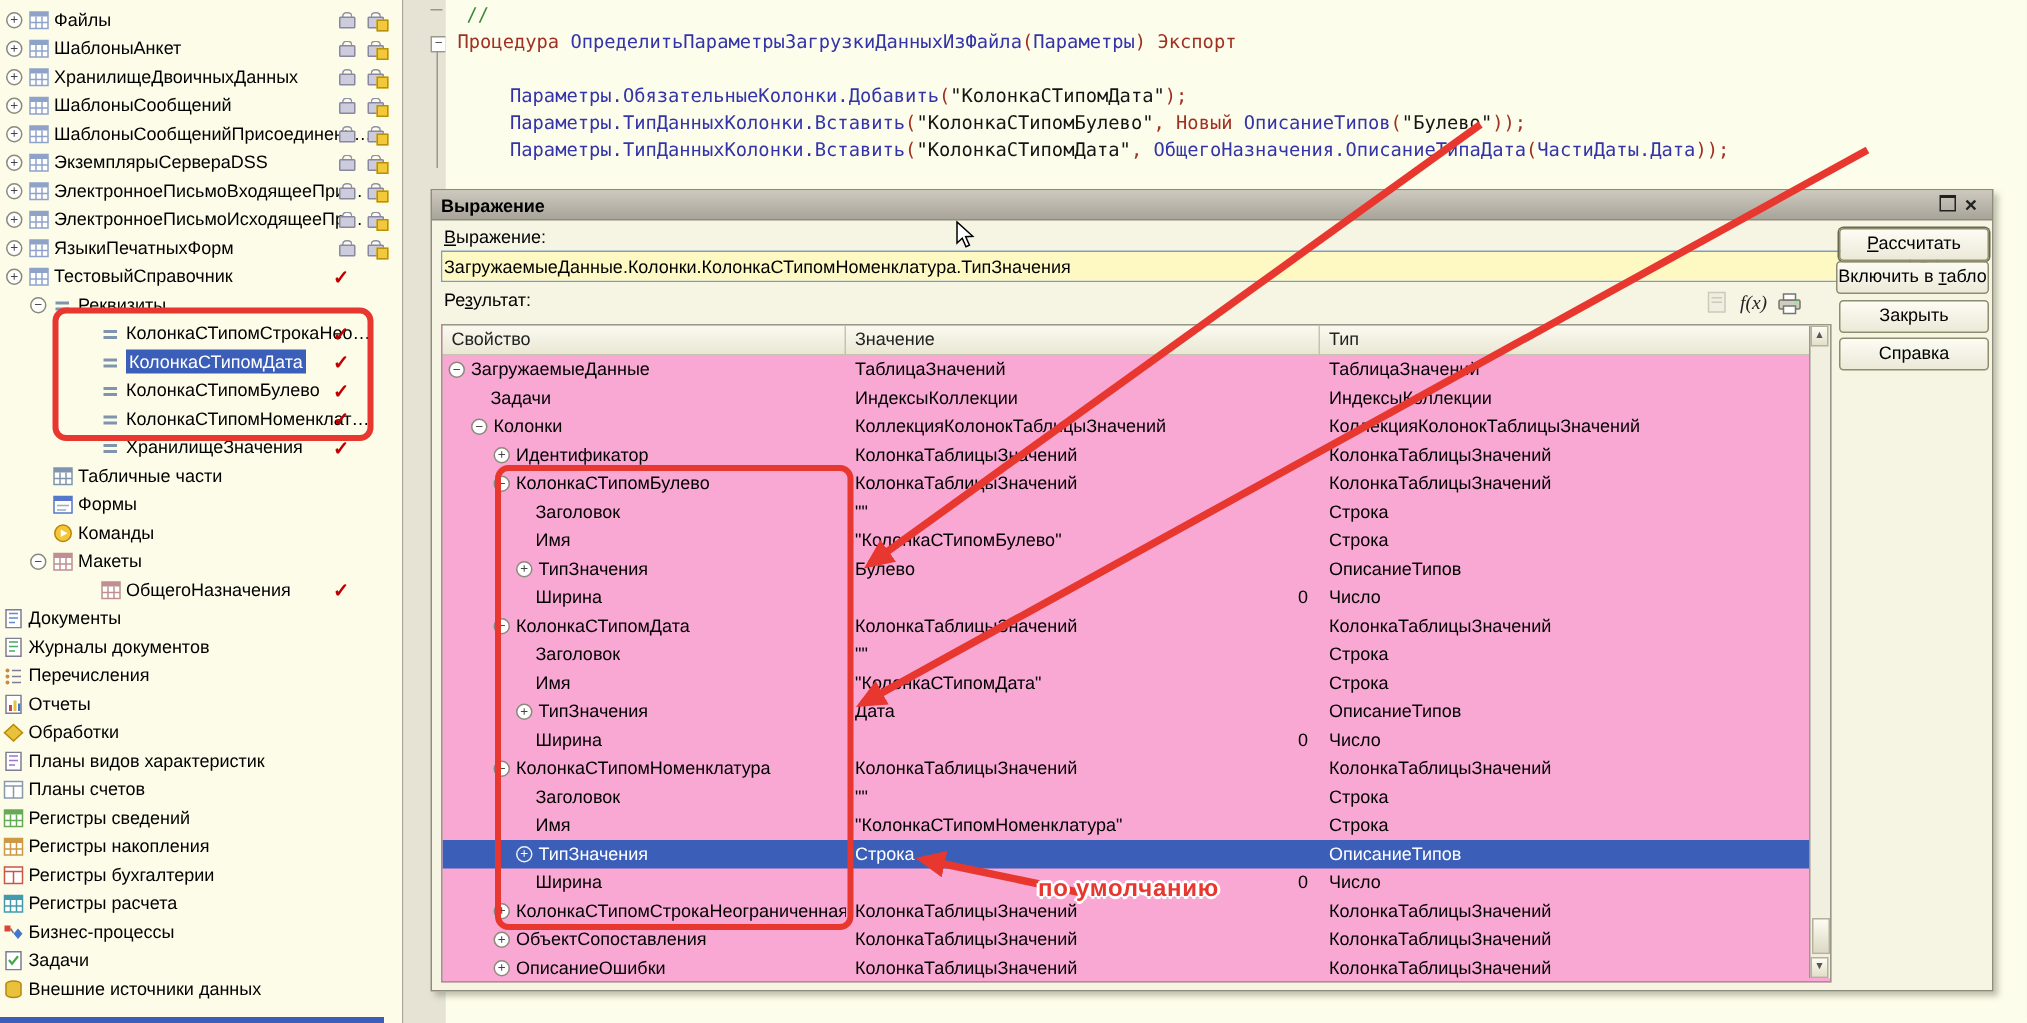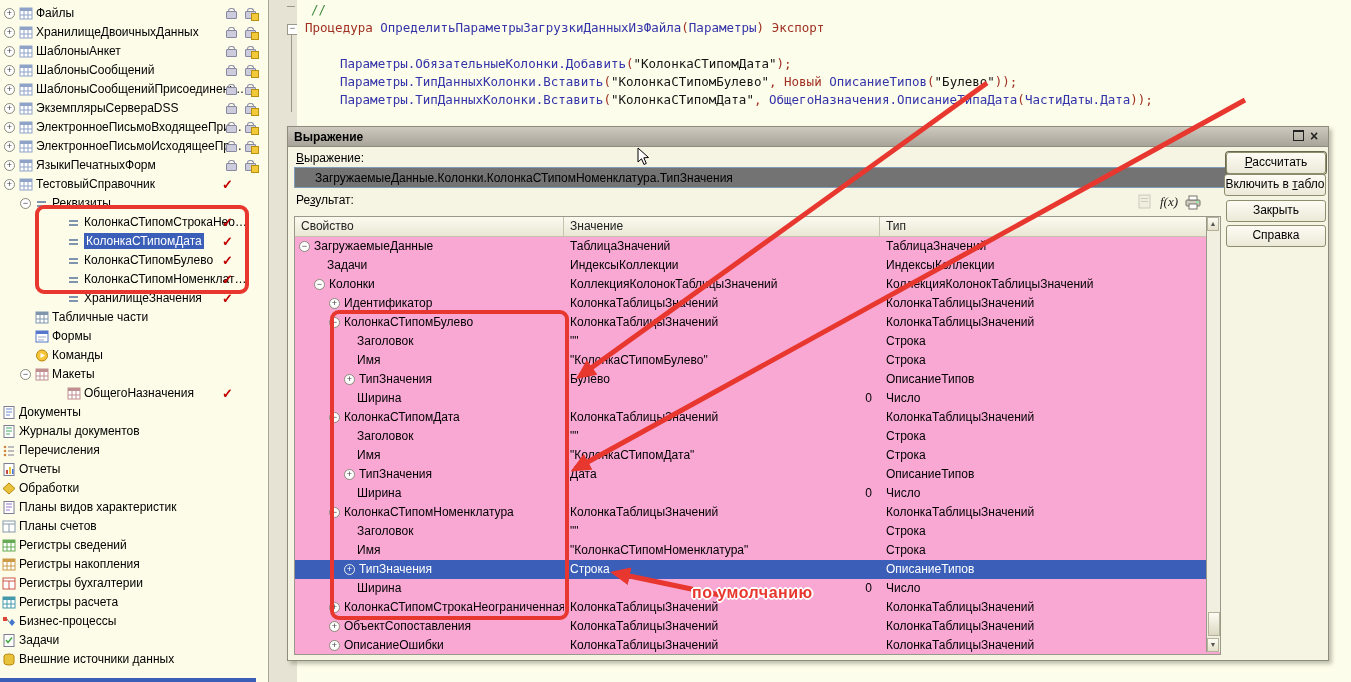--- a/index.html
+++ b/index.html
@@ -31,21 +31,21 @@
   
   #dlg{position:absolute;left:287px;top:126px;width:1040px;height:533px;background:#f6f5e4;
        border:1px solid #8e8d7d;box-shadow:3px 3px 4px rgba(80,80,60,.35)}
   #titlebar{height:19px;background:linear-gradient(#cdc9bf,#a8a499);border-bottom:1px solid #8e8d7d;
             display:flex;align-items:center;padding:0 6px;font-weight:bold}
   #titlebar .spacer{flex:1}
   .wbtn{width:16px;height:14px;text-align:center;line-height:13px;color:#222;font-weight:bold;cursor:default}
   .maxglyph{display:inline-block;width:9px;height:8px;border:1px solid #222;border-top:2px solid #222}
   .flabel{position:absolute;left:8px;font-size:12px}
   #expr-combo{position:absolute;left:6px;top:40px;width:996px;height:19px;border:1px solid #7f9db9;background:#fff;display:flex}
-  #expr-input{flex:1;border:none;outline:none;font-family:"Liberation Sans",sans-serif;font-size:12px;padding:1px 20px;background:#737373;color:#000}
+  #expr-input{flex:1;border:none;outline:none;font-family:"Liberation Sans",sans-serif;font-size:12px;padding:1px 1px;background:#fef9c3;color:#000}
   #expr-drop{width:17px;border-left:1px solid #7f9db9;background:linear-gradient(#fdfcf4,#e3dfc9);
              font-size:8px;color:#333;text-align:center;line-height:18px}
   .ricons{position:absolute;left:848px;top:66px;width:76px;height:18px;display:flex;gap:6px;align-items:center}
   .micon{width:18px;height:16px;display:inline-block}
   .fxtxt{font-family:"Liberation Serif",serif;font-style:italic;font-size:13px;color:#222;line-height:16px}
   
   #rtable{position:absolute;left:6px;top:89px;width:925px;height:437px;background:#f9a8d4;border:1px solid #9a9888;overflow:hidden}
   #rhead{display:flex;height:19px;background:linear-gradient(#fbfaf0,#eae7d4);border-bottom:1px solid #c6c3ae}
   #rhead .hc{box-sizing:border-box;padding:2px 0 0 6px;border-right:1px solid #c6c3ae;color:#222}
   .rrow{display:flex;height:19px;line-height:19px;white-space:nowrap}
@@ -89,35 +89,35 @@
                          <span class="lock l2" style="left:245px">
         <span class="lshk"></span>
         <span class="lbody"></span>
       </span></div>
     <div class="trow"><span style="display:inline-block;width:4px"></span><span class="exp">+</span><span class="ticon"><svg width="14" height="13">
           <rect x="1" y="1" width="12" height="11" fill="#fff" stroke="#8fa3c8"></rect>
           <rect x="1" y="1" width="12" height="3" fill="#8fa3c8"></rect>
           <line x1="5" y1="4" x2="5" y2="12" stroke="#8fa3c8"></line>
           <line x1="9" y1="4" x2="9" y2="12" stroke="#8fa3c8"></line>
           <line x1="1" y1="8" x2="13" y2="8" stroke="#8fa3c8"></line>
+        </svg></span><span class="tlabel">ШаблоныАнкет</span><span class="lock" style="left:226px">
+        <span class="lshk"></span>
+        <span class="lbody"></span>
+      </span>
+                         <span class="lock l2" style="left:245px">
+        <span class="lshk"></span>
+        <span class="lbody"></span>
+      </span></div>
+    <div class="trow"><span style="display:inline-block;width:4px"></span><span class="exp">+</span><span class="ticon"><svg width="14" height="13">
+          <rect x="1" y="1" width="12" height="11" fill="#fff" stroke="#8fa3c8"></rect>
+          <rect x="1" y="1" width="12" height="3" fill="#8fa3c8"></rect>
+          <line x1="5" y1="4" x2="5" y2="12" stroke="#8fa3c8"></line>
+          <line x1="9" y1="4" x2="9" y2="12" stroke="#8fa3c8"></line>
+          <line x1="1" y1="8" x2="13" y2="8" stroke="#8fa3c8"></line>
         </svg></span><span class="tlabel">ХранилищеДвоичныхДанных</span><span class="lock" style="left:226px">
-        <span class="lshk"></span>
-        <span class="lbody"></span>
-      </span>
-                         <span class="lock l2" style="left:245px">
-        <span class="lshk"></span>
-        <span class="lbody"></span>
-      </span></div>
-    <div class="trow"><span style="display:inline-block;width:4px"></span><span class="exp">+</span><span class="ticon"><svg width="14" height="13">
-          <rect x="1" y="1" width="12" height="11" fill="#fff" stroke="#8fa3c8"></rect>
-          <rect x="1" y="1" width="12" height="3" fill="#8fa3c8"></rect>
-          <line x1="5" y1="4" x2="5" y2="12" stroke="#8fa3c8"></line>
-          <line x1="9" y1="4" x2="9" y2="12" stroke="#8fa3c8"></line>
-          <line x1="1" y1="8" x2="13" y2="8" stroke="#8fa3c8"></line>
-        </svg></span><span class="tlabel">ШаблоныАнкет</span><span class="lock" style="left:226px">
         <span class="lshk"></span>
         <span class="lbody"></span>
       </span>
                          <span class="lock l2" style="left:245px">
         <span class="lshk"></span>
         <span class="lbody"></span>
       </span></div>
     <div class="trow"><span style="display:inline-block;width:4px"></span><span class="exp">+</span><span class="ticon"><svg width="14" height="13">
           <rect x="1" y="1" width="12" height="11" fill="#fff" stroke="#8fa3c8"></rect>
           <rect x="1" y="1" width="12" height="3" fill="#8fa3c8"></rect>

